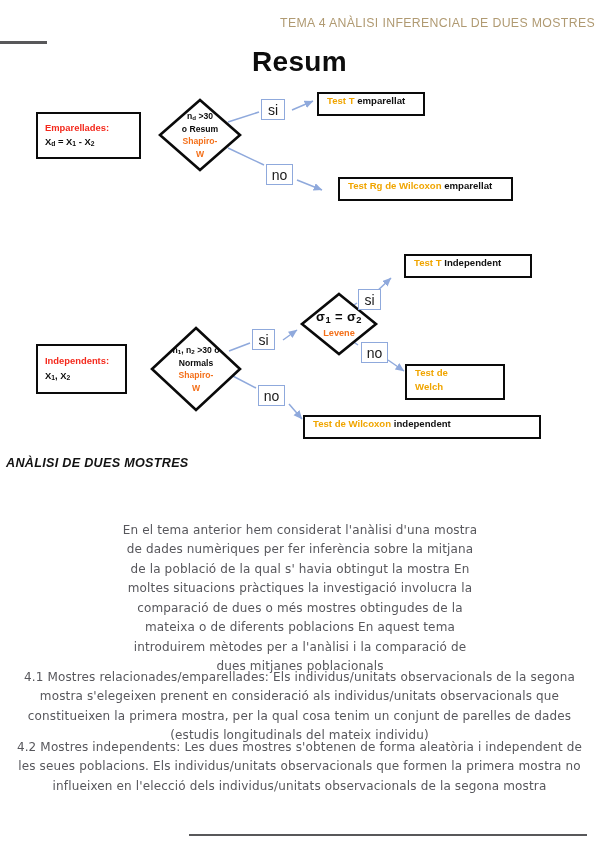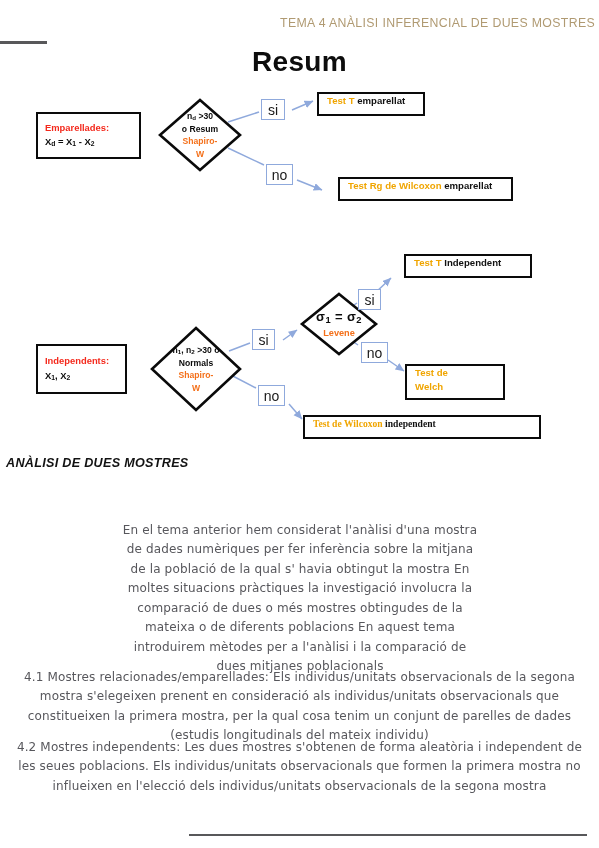--- a/index.html
+++ b/index.html
@@ -266,21 +266,21 @@
 
 <div class="test-box" style="left:404px; top:254px; width:128px; height:24px;">
   <span><span class="gold">Test T</span> <span class="blk">Independent</span></span>
 </div>
 
 <div class="test-box" style="left:405px; top:364px; width:100px; height:36px;">
   <span class="gold">Test de</span>
   <span class="gold">Welch</span>
 </div>
 
-<div class="test-box" style="left:303px; top:415px; width:238px; height:24px;font-family:Liberation Serif, serif;">
+<div class="test-box" style="left:303px; top:415px; width:238px; height:24px;">
   <span><span class="gold">Test de Wilcoxon</span> <span class="blk">independent</span></span>
 </div>
 
 <div id="section-heading">ANÀLISI DE DUES MOSTRES</div>
 
 <div class="prose" id="para-1">En el tema anterior hem considerat l'anàlisi d'una mostra de dades numèriques per fer inferència sobre la mitjana de la població de la qual s' havia obtingut la mostra En moltes situacions pràctiques la investigació involucra la comparació de dues o més mostres obtingudes de la mateixa o de diferents poblacions En aquest tema introduirem mètodes per a l'anàlisi i la comparació de dues mitjanes poblacionals</div>
 <div class="prose" id="para-2">4.1 Mostres relacionades/emparellades: Els individus/unitats observacionals de la segona mostra s'elegeixen prenent en consideració als individus/unitats observacionals que constitueixen la primera mostra, per la qual cosa tenim un conjunt de parelles de dades (estudis longitudinals del mateix individu)</div>
 <div class="prose" id="para-3">4.2 Mostres independents: Les dues mostres s'obtenen de forma aleatòria i independent de les seues poblacions. Els individus/unitats observacionals que formen la primera mostra no influeixen en l'elecció dels individus/unitats observacionals de la segona mostra</div>
 
 <div id="bottom-rule"></div>

